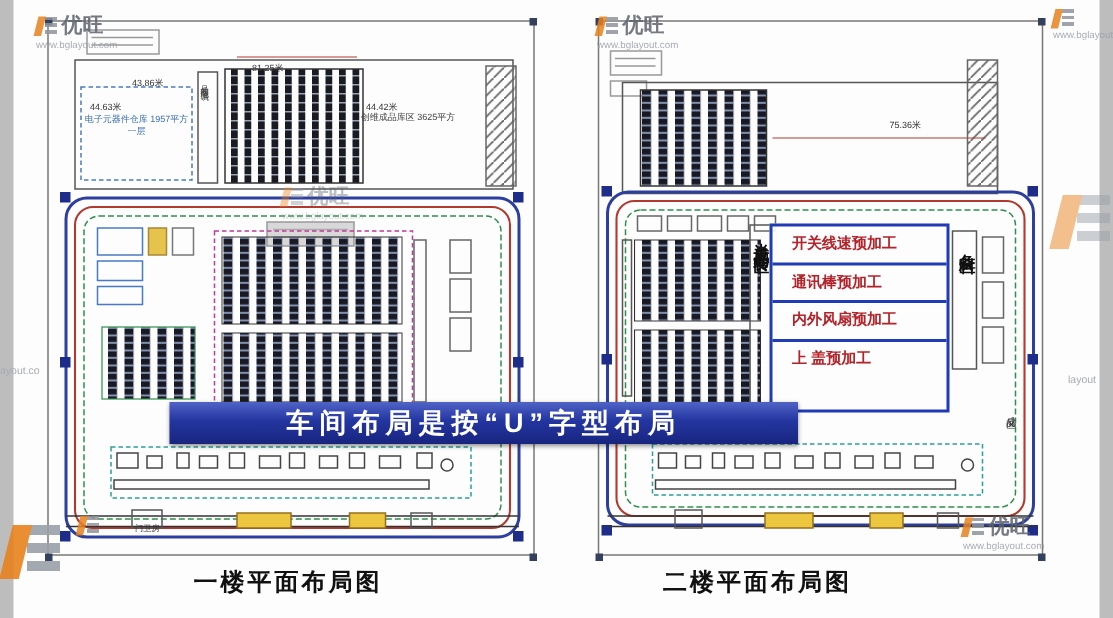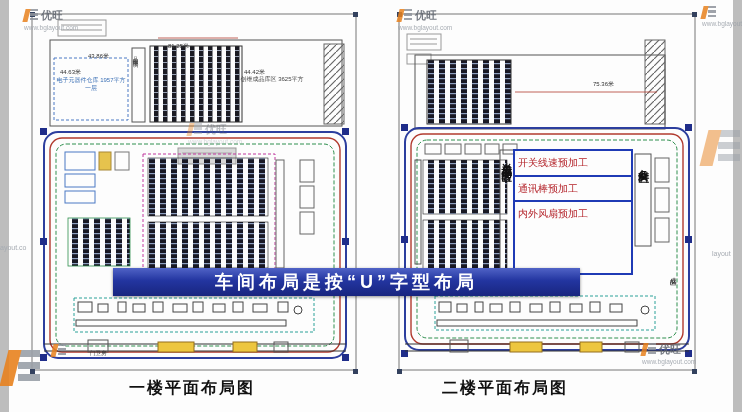--- a/index.html
+++ b/index.html
@@ -12,39 +12,39 @@
   .panel svg{position:absolute;left:0;top:0;}
 
   .lbl{position:absolute;font-size:6px;color:#333;line-height:1.25;white-space:nowrap;z-index:4;}
   .lbl.wrap{white-space:normal;text-align:center;}
   .lbl.blue{color:#3a6fb5;}
   .vtext{writing-mode:vertical-rl;letter-spacing:2px;}
 
   .process-box{position:absolute;left:118px;top:139px;width:120px;height:126px;
                background:rgba(253,253,253,.92);border:2px solid #1f3bb5;box-sizing:border-box;z-index:5;}
   .process-row{height:23.5px;line-height:23.5px;border-bottom:2px solid #1f3bb5;
-               font-size:10px;font-weight:400;color:#b4232a;padding-left:3px;overflow:hidden;}
+               font-size:10px;font-weight:700;color:#b4232a;padding-left:13px;overflow:hidden;}
   .process-row:last-child{border-bottom:none;}
 
-  .banner{position:absolute;left:113px;top:268px;width:467px;height:28px;z-index:20;
+  .banner{position:absolute;left:113px;top:268px;width:419px;height:28px;z-index:20;
           background:linear-gradient(180deg,#5063c6 0%,#2335a0 45%,#18257f 100%);
           color:#fff;font-weight:700;font-size:18px;letter-spacing:4px;text-align:center;
           line-height:28px;box-shadow:0 1px 3px rgba(0,0,0,.45);}
   .caption{position:absolute;font-size:16px;font-weight:700;color:#111;letter-spacing:2px;
            text-align:center;z-index:6;}
 
   .wm{position:absolute;z-index:15;opacity:.85;}
   .wm-row{display:flex;align-items:center;gap:3px;}
   .logo{display:flex;gap:1px;align-items:stretch;height:13px;}
   .logo .a{width:5px;background:#e8821f;transform:skewX(-14deg);}
   .logo .b{width:8px;background:repeating-linear-gradient(180deg,#8f949c 0 2.5px,transparent 2.5px 4.5px);}
   .wm.big .logo{height:36px;}
   .wm.big .logo .a{width:13px;}
   .wm.big .logo .b{width:22px;background:repeating-linear-gradient(180deg,#9aa0a8 0 7px,transparent 7px 12px);}
-  .brand{font-size:11px;font-weight:700;color:#5d636d;}
+  .brand{font-size:14px;font-weight:700;color:#5d636d;}
   .url{font-size:6.5px;color:#9aa0a8;display:block;margin-top:1px;}
   .frag{position:absolute;font-size:7px;color:#a7acb3;z-index:3;}
 </style>
 </head>
 <body>
 
 <div class="stage">
 
   <div class="edge left"></div>
   <div class="edge right"></div>
@@ -263,20 +263,21 @@
         <rect x="230" y="332" width="14" height="10" fill="none" stroke="#555"></rect>
       </g>
     </svg>
 
     <div class="lbl" style="left:198px;top:71px;">75.36米</div>
 
     <div class="process-box">
       <div class="process-row">开关线速预加工</div>
       <div class="process-row">通讯棒预加工</div>
       <div class="process-row">内外风扇预加工</div>
+      <div class="process-row">上 盖预加工</div>
     </div>
 
     <div class="lbl vtext" style="left:105px;top:144px;height:115px;font-size:10.5px;font-weight:700;color:#111;">半成品周转区</div>
     <div class="lbl vtext" style="left:241px;top:150px;height:80px;font-size:11px;font-weight:700;color:#111;">备料区</div>
     <div class="lbl vtext" style="left:274px;top:262px;height:36px;font-size:6.5px;letter-spacing:1px;color:#333;">成品区</div>
   </div>
 
   <div class="banner">车间布局是按“U”字型布局</div>
 
   <div class="caption" style="left:92px;top:378px;width:200px;">一楼平面布局图</div>

